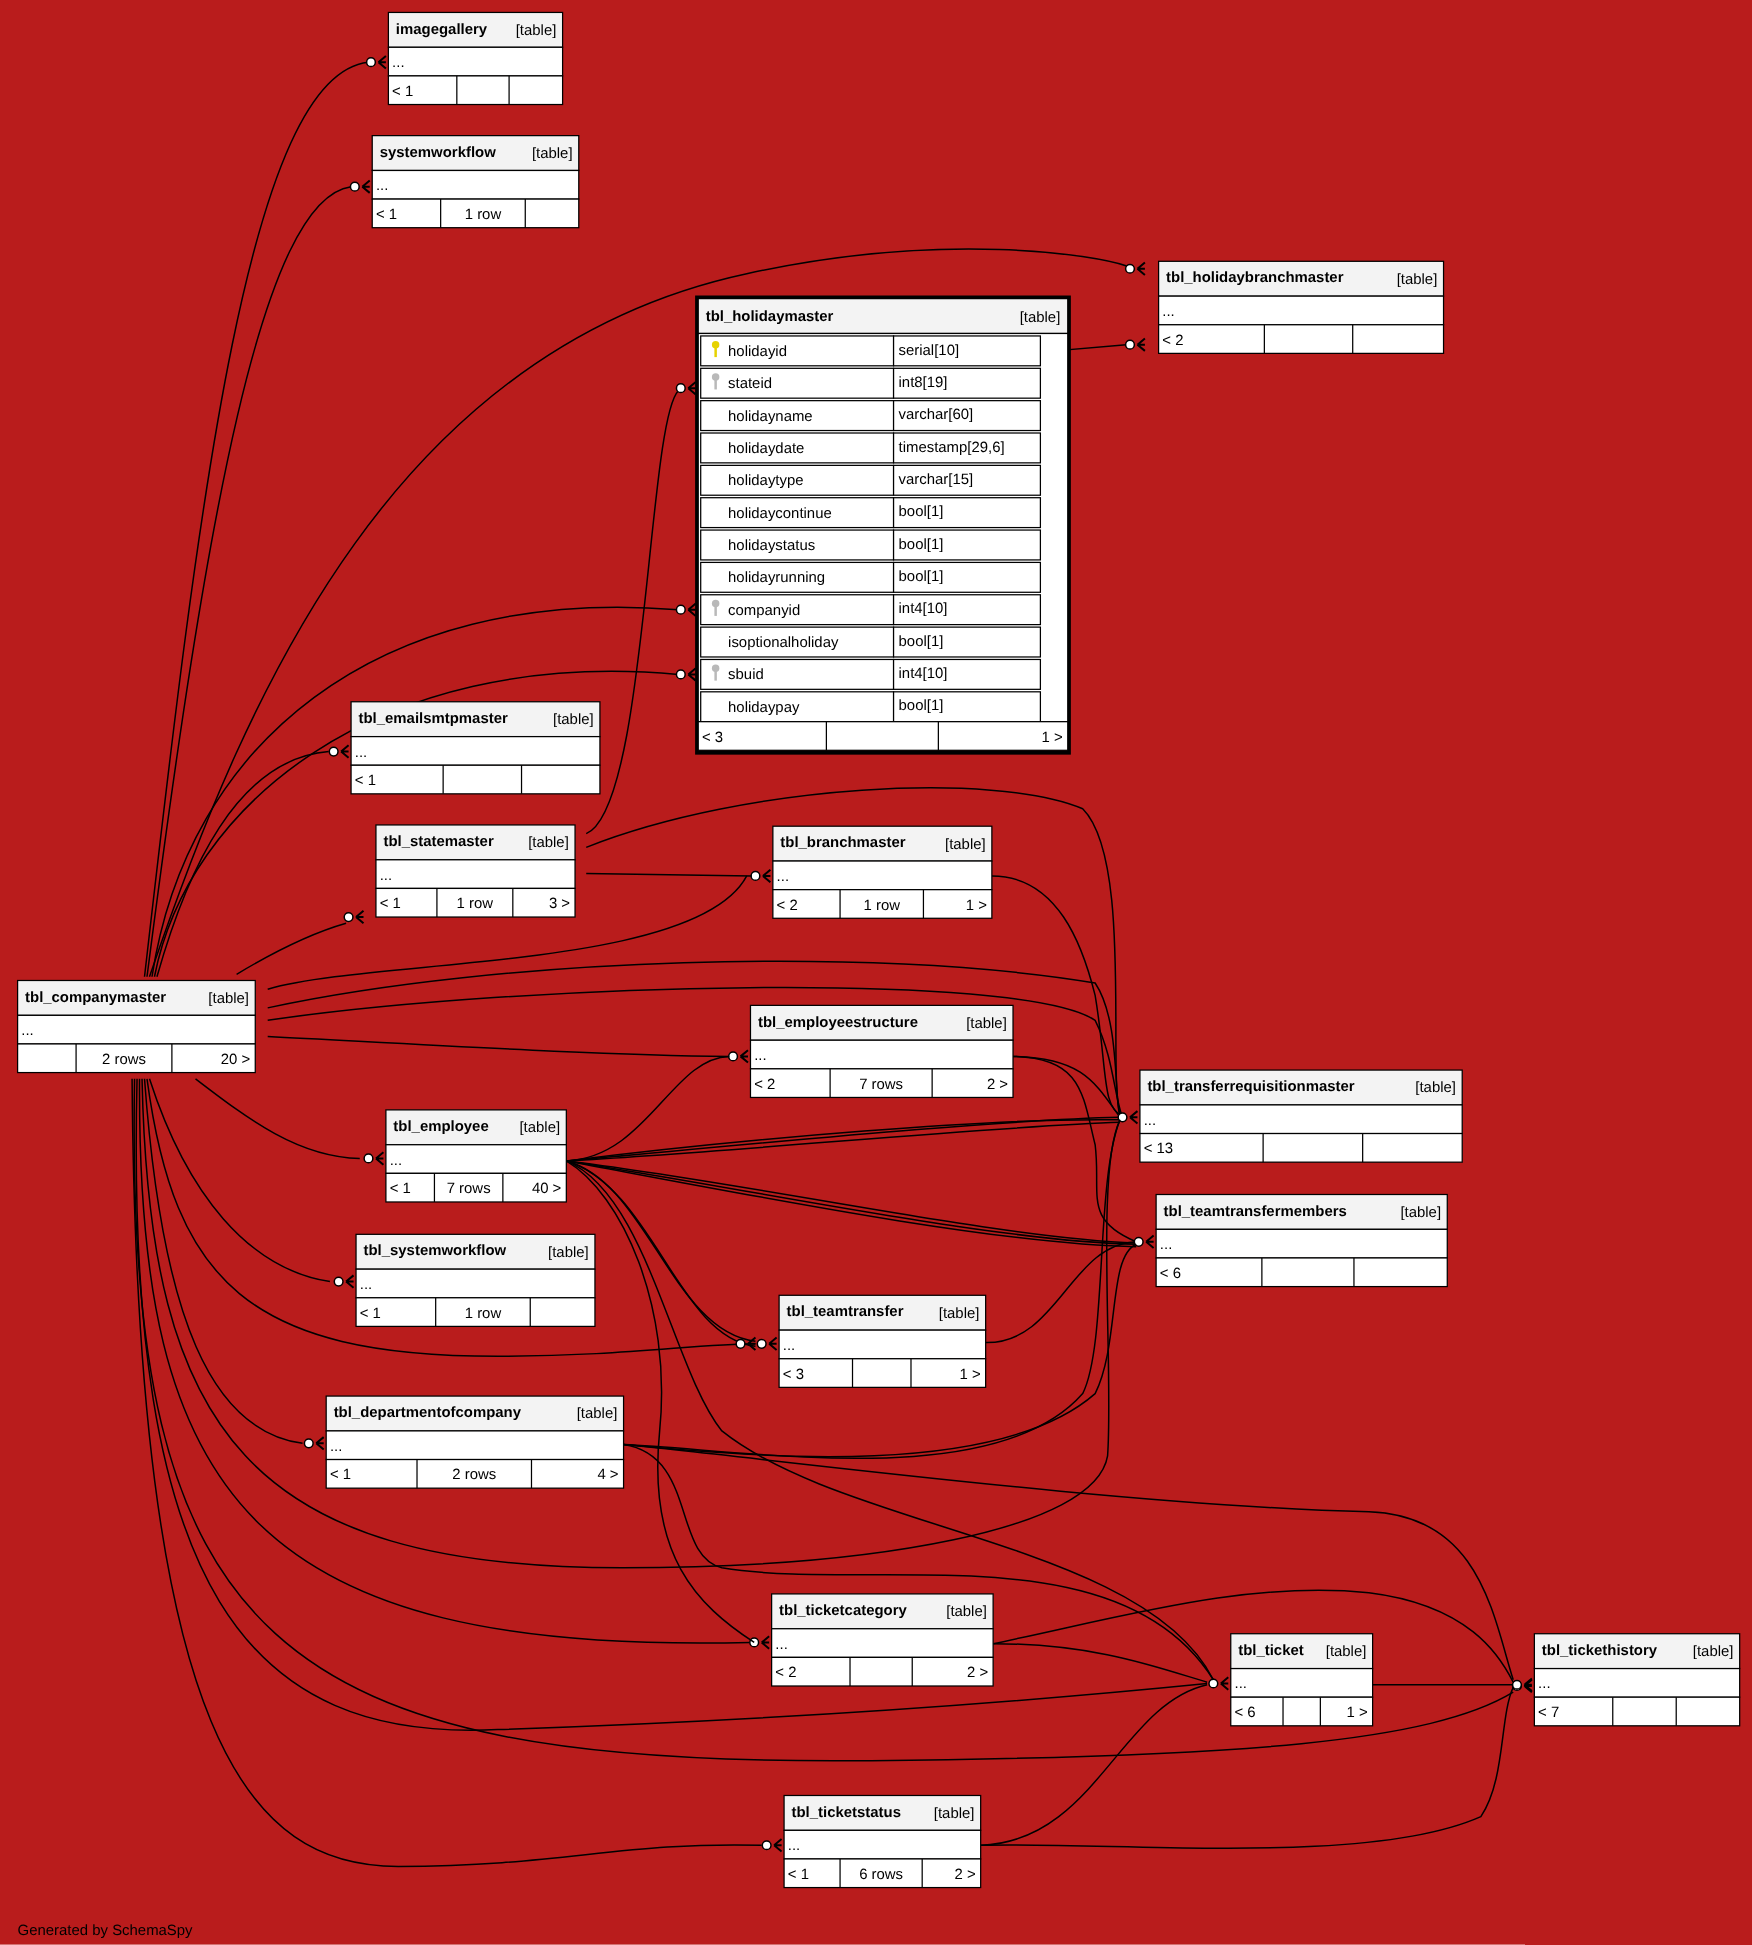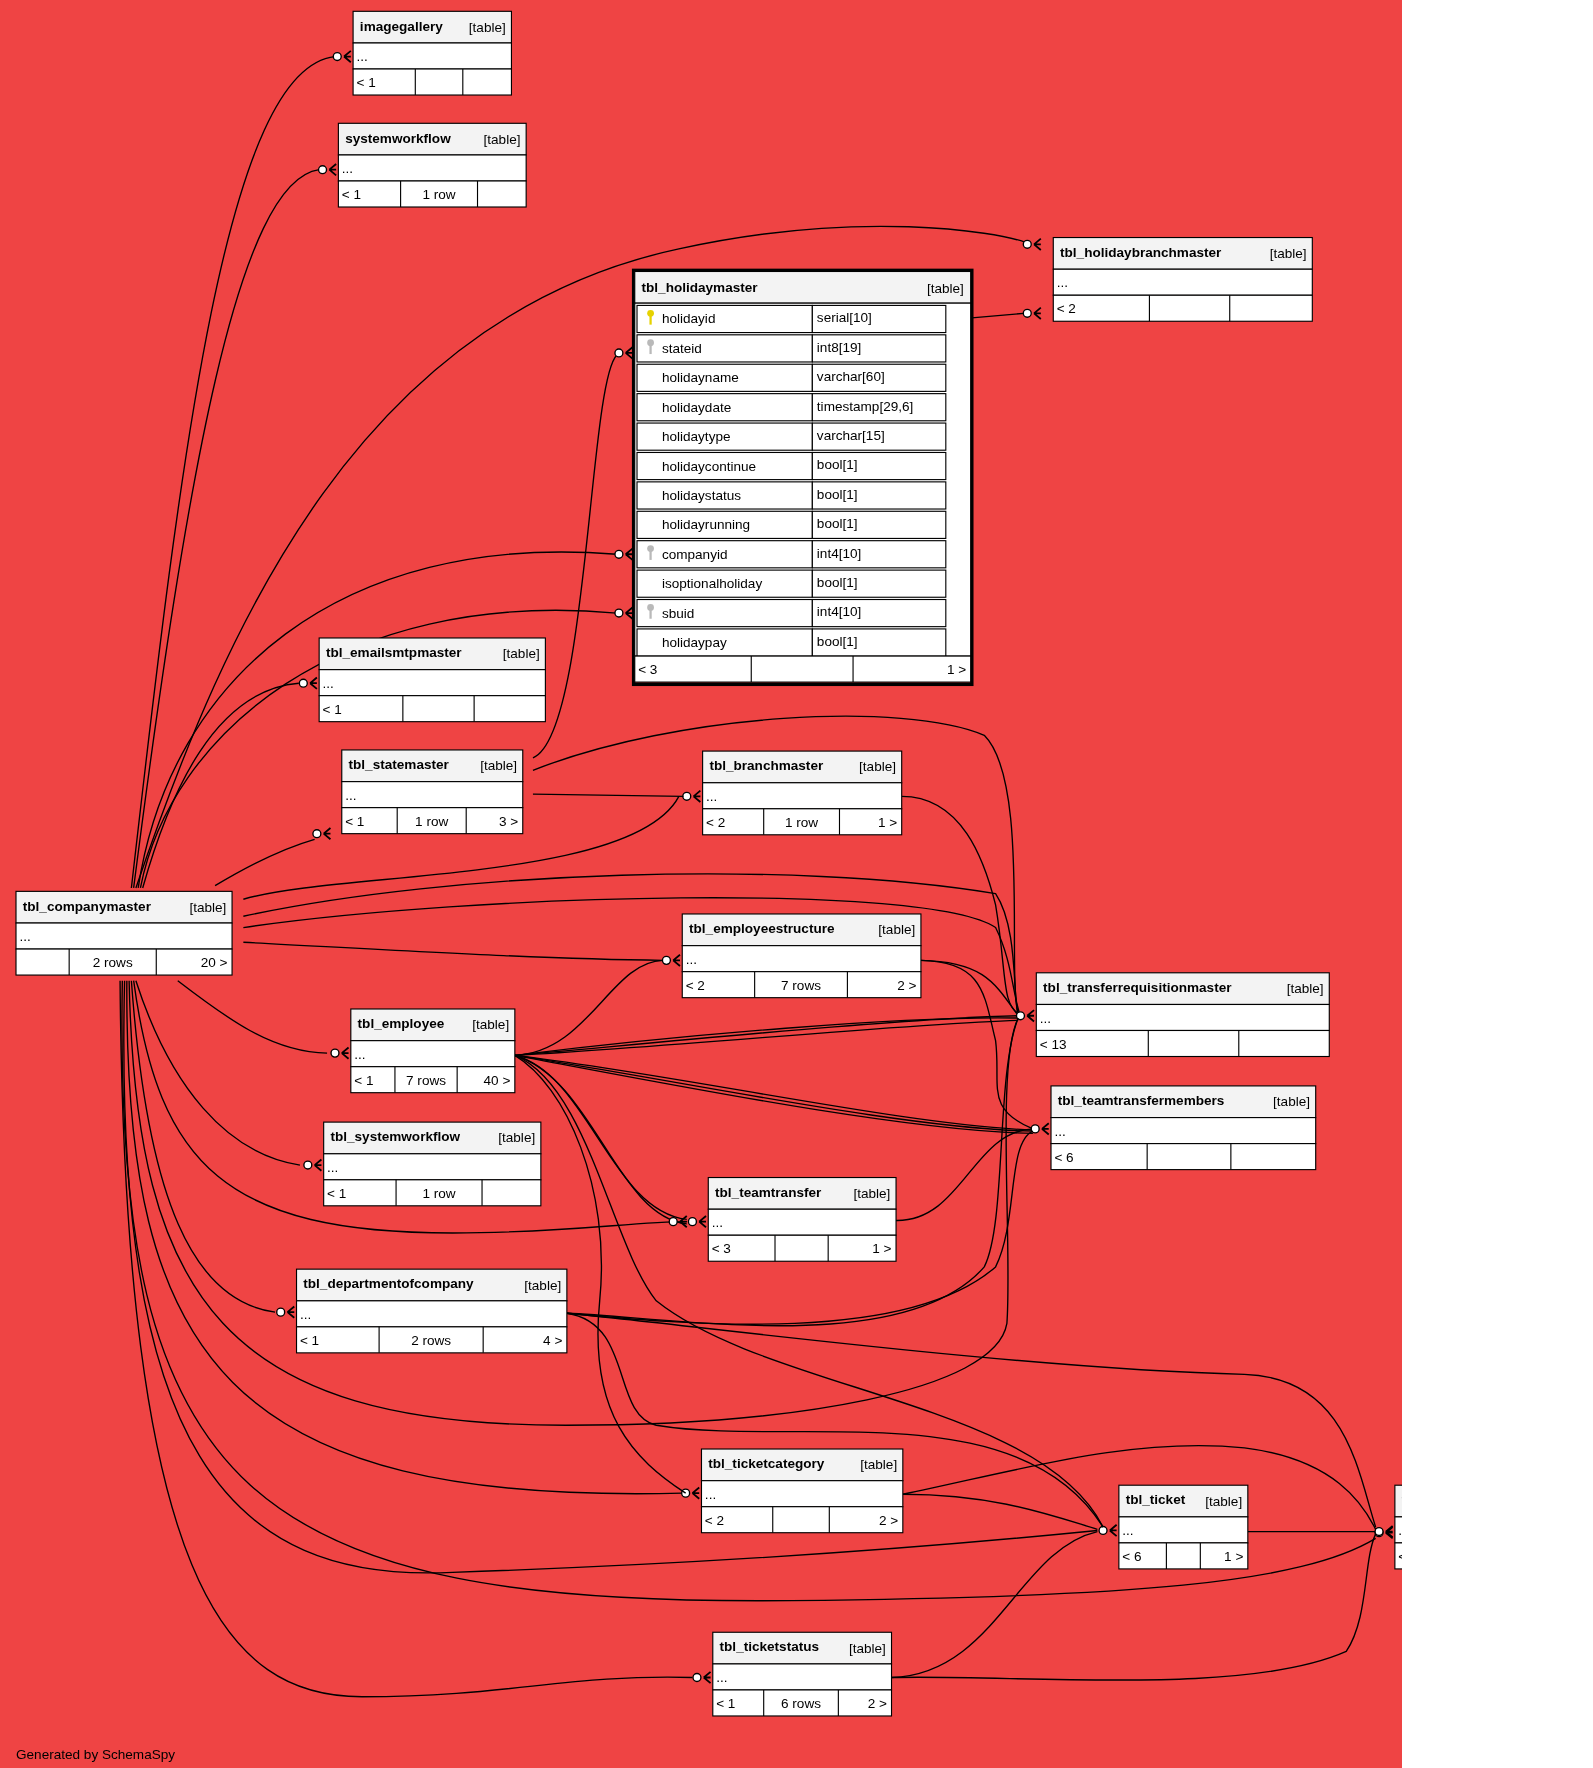--- a/index.html
+++ b/index.html
@@ -1,16 +1,16 @@
 <!DOCTYPE html>
 <html><head>
 <meta charset="utf-8">
 <style>
   html, body { margin: 0; padding: 0; background: #ffffff; }
-  #stage { position: relative; width: 1402px; height: 1768px; overflow: hidden; background: #ef4444; }
+  #stage { position: relative; width: 1593px; height: 1768px; overflow: hidden; background: #b91c1c; }
   #diagram { position: absolute; left: 0; top: 0; width: 1593px; height: 1768px; }
   .tbl-title { font-family: "Liberation Sans", sans-serif; font-weight: bold; font-size: 12px; fill: #000; }
   .tbl-tag { font-family: "Liberation Sans", sans-serif; font-size: 12px; fill: #000; }
   .cell-text { font-family: "Liberation Sans", sans-serif; font-size: 12px; fill: #000; }
   .footer { font-family: "Liberation Sans", sans-serif; font-size: 12px; fill: #000; }
   .box { fill: #ffffff; stroke: #000; stroke-width: 1; }
   .hdr { fill: #f3f3f3; stroke: #000; stroke-width: 1; }
   .edge { fill: none; stroke: #000; stroke-width: 1.2; }
   .dot { fill: #fff; stroke: #000; stroke-width: 1.2; }
   .crow { fill: none; stroke: #000; stroke-width: 1.6; }

